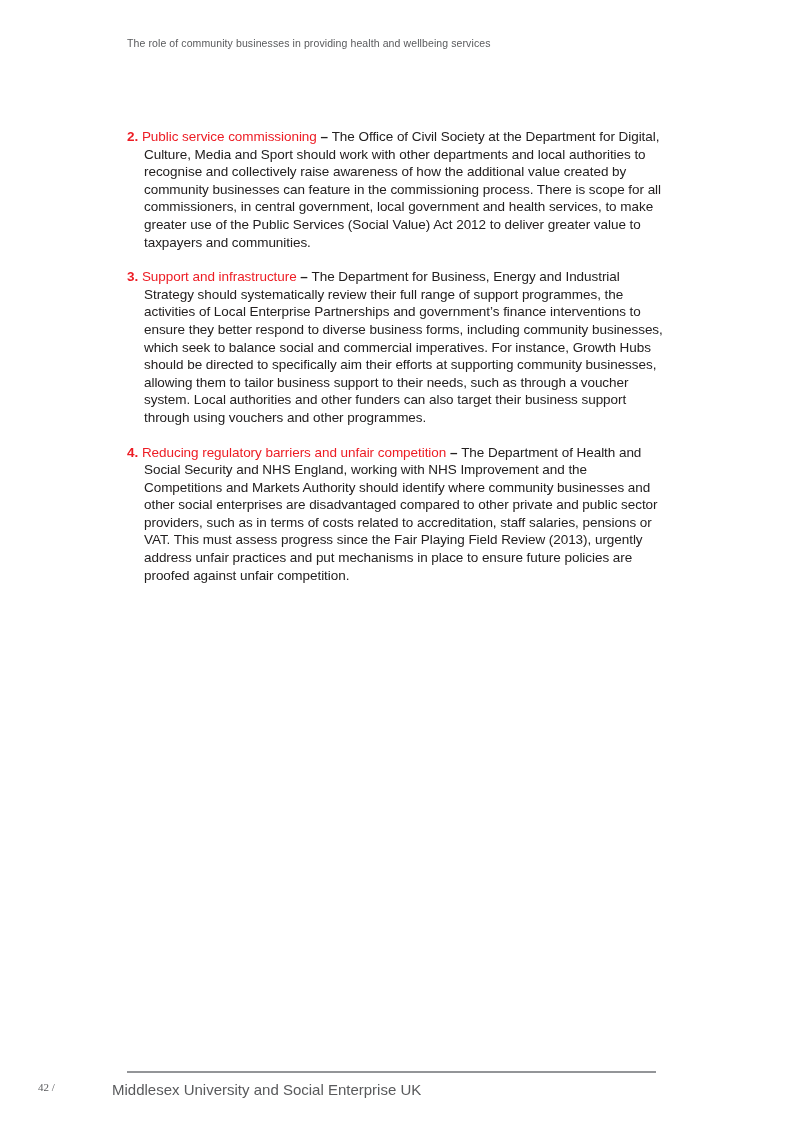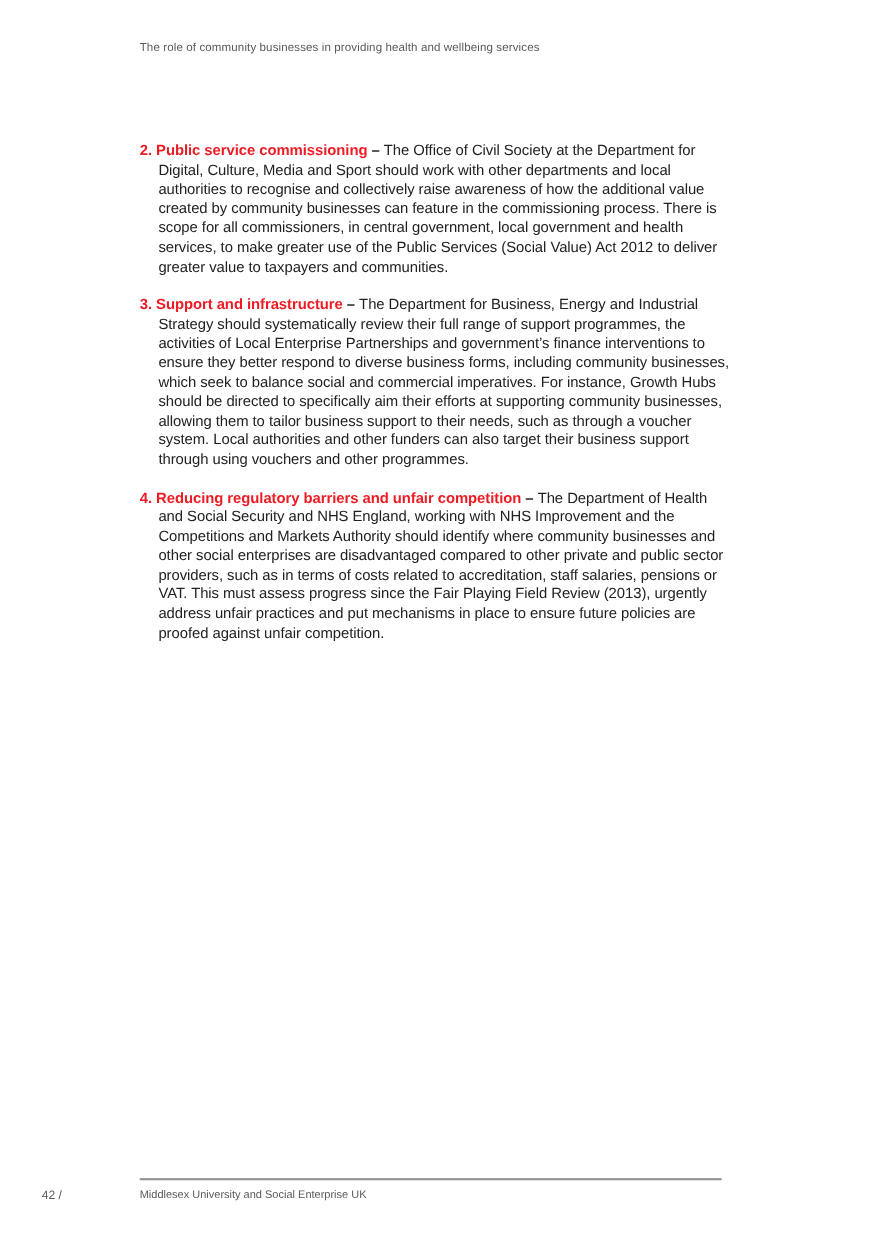--- a/index.html
+++ b/index.html
@@ -37,21 +37,21 @@
     font-size: 13.5px;
     line-height: 17.6px;
     color: #232020;
     letter-spacing: -0.05px;
   }
   .rec .num {
     font-weight: bold;
     color: #ed1c24;
   }
   .rec .title {
-    font-weight: bold;
+    font-weight: normal;
     color: #ed1c24;
   }
   .rec .sep {
     font-weight: bold;
     color: #232020;
   }
   .rec .body-text {
     font-weight: normal;
     color: #232020;
     margin-top: 36px;
@@ -63,26 +63,27 @@
     width: 529px;
     height: 2px;
     background: #939598;
   }
   .footer-page-number {
     position: absolute;
     left: 38px;
     top: 1081px;
     font-size: 11px;
     color: #595a5c;
+    font-family: Liberation Serif, serif;
   }
   .footer-publisher {
     position: absolute;
-    left: 127px;
+    left: 112px;
     top: 1081px;
-    font-size: 10px;
+    font-size: 15px;
     color: #595a5c;
   }
 </style>
 </head>
 <body>
 
 <div class="page">
 
   <div class="running-header">The role of community businesses in providing health and wellbeing services</div>
 

